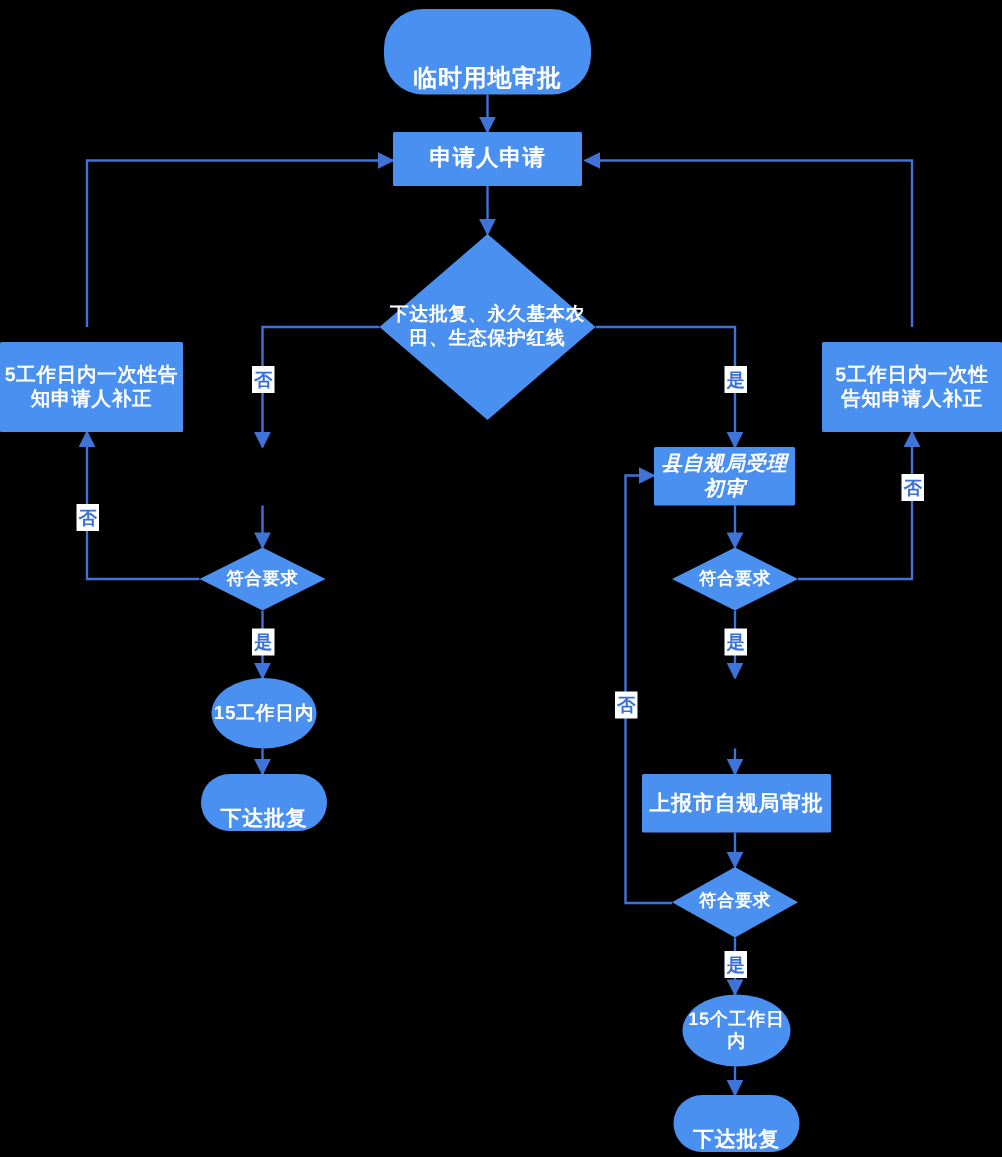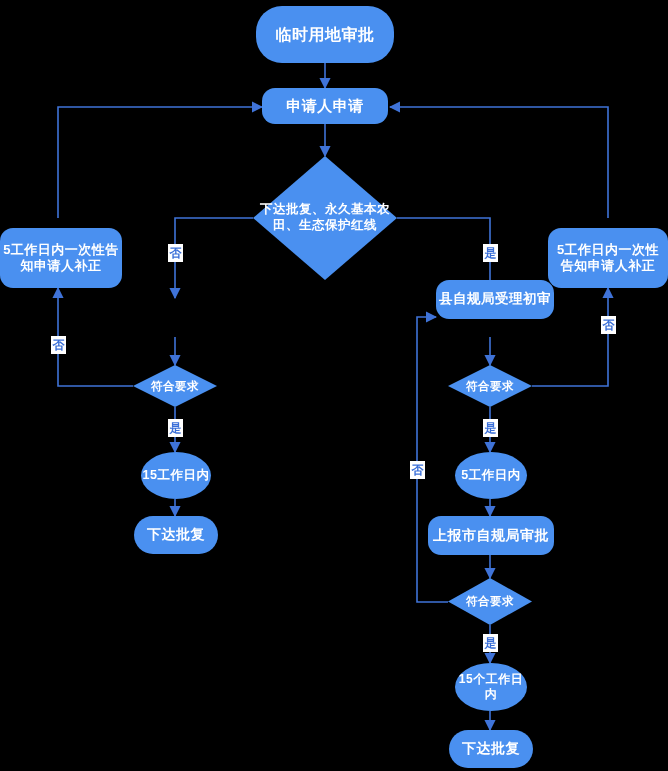--- a/index.html
+++ b/index.html
@@ -9,22 +9,22 @@
     font-family:"Liberation Sans","DejaVu Sans",sans-serif;
     overflow:hidden;
   }
   svg#wires{position:absolute;left:0;top:0;width:668px;height:771px;}
   .node{
     position:absolute;background:#4a90f0;color:#ffffff;
     display:flex;align-items:center;justify-content:center;text-align:center;
     font-weight:bold;line-height:1.25;box-sizing:border-box;
     font-size:13px;letter-spacing:.5px;
   }
-  .node.rect{border-radius:13px;text-align:center;}
-  .node.round{border-radius:26px;}
+  .node.rect{border-radius:1px;text-align:center;}
+  .node.round{border-radius:26px;align-items:flex-end;}
   .node.ellipse{border-radius:50%;}
   .node.diamond{
     background:transparent;
   }
   .diamond .dshape{
     position:absolute;left:0;top:0;width:100%;height:100%;
     background:#4a90f0;
     clip-path:polygon(50% 0,100% 50%,50% 100%,0 50%);
   }
   .diamond .dtext{position:relative;z-index:2;width:100%;padding:0 4px;box-sizing:border-box;}
@@ -114,32 +114,29 @@
   </div>
 
   <div class="node ellipse" style="left:141px;top:452px;width:70px;height:47px;font-size:12.5px;">
     <span>15工作日内</span>
   </div>
 
   <div class="node round" style="left:134px;top:516px;width:84px;height:38px;font-size:14px;">
     <span>下达批复</span>
   </div>
 
-  <div class="node rect" style="left:436px;top:280px;width:118px;height:39px;font-size:13.5px;">
+  <div class="node rect" style="left:436px;top:298px;width:94px;height:39px;font-size:13.5px;font-style:italic;">
     <span>县自规局受理初审</span>
   </div>
 
   <div class="node diamond" style="left:448px;top:365px;width:84px;height:42px;">
     <span class="dshape"></span>
     <span class="dtext" style="font-size:11.5px;">符合要求</span>
   </div>
 
-  <div class="node ellipse" style="left:455px;top:452px;width:72px;height:47px;font-size:12.5px;">
-    <span>5工作日内</span>
-  </div>
 
   <div class="node rect" style="left:428px;top:516px;width:126px;height:39px;font-size:14px;">
     <span>上报市自规局审批</span>
   </div>
 
   <div class="node diamond" style="left:448px;top:578px;width:84px;height:47px;">
     <span class="dshape"></span>
     <span class="dtext" style="font-size:11.5px;">符合要求</span>
   </div>
 

